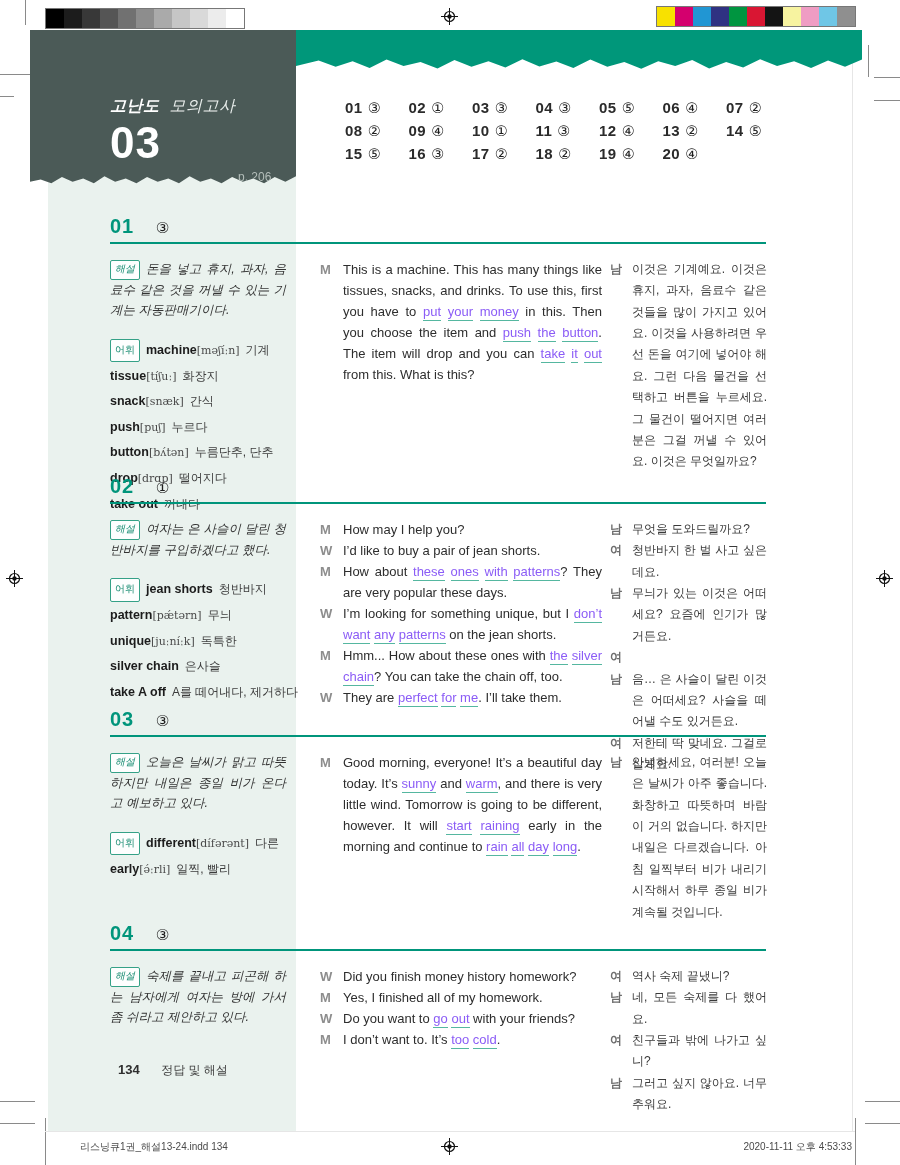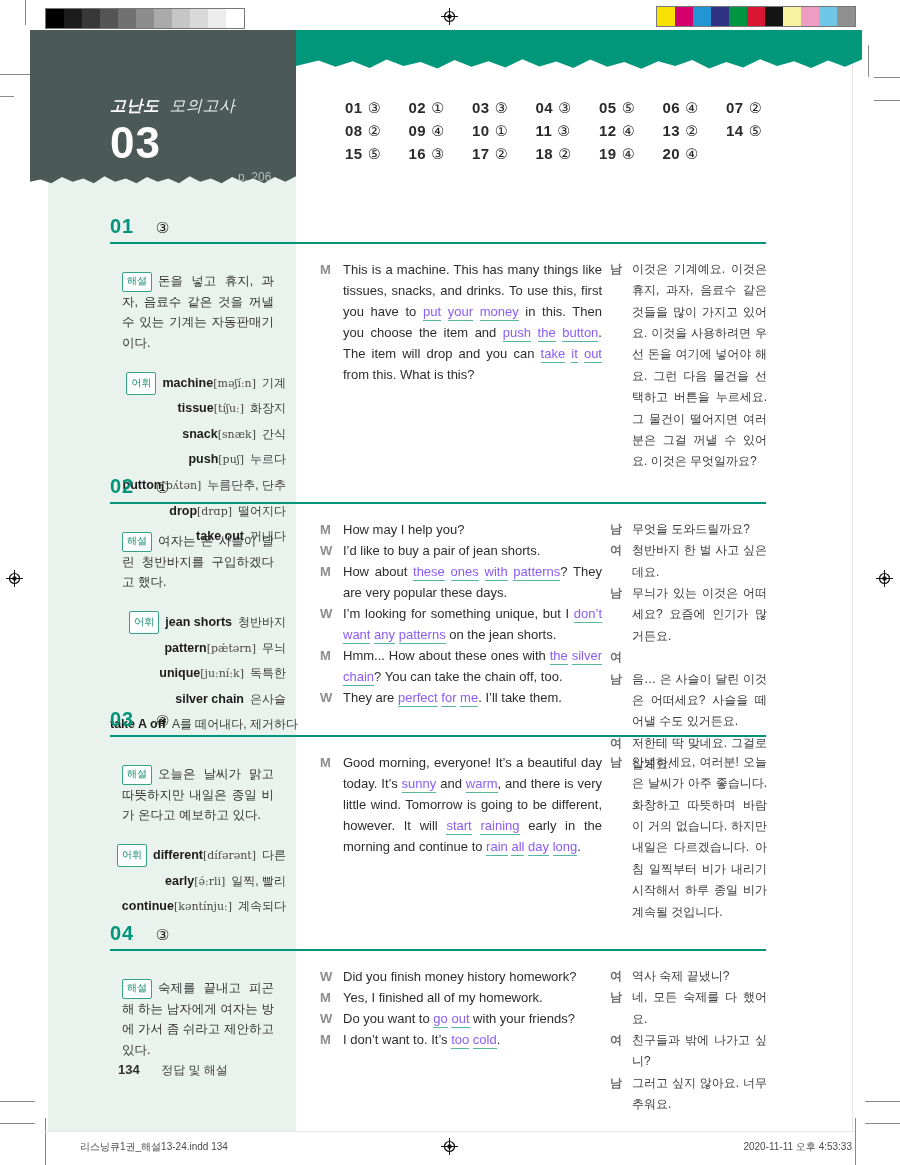--- a/index.html
+++ b/index.html
@@ -38,25 +38,25 @@
   .anscell{width:63.5px;white-space:nowrap;}
   .anscell .q{font-weight:bold;font-size:15px;color:#2b2b2b;letter-spacing:.5px;}
   .anscell .c{font-size:14.5px;color:#1e1e1e;margin-left:5px;}
   
   .section{position:absolute;left:0;width:900px;}
   .sec-head{position:absolute;left:110px;top:0;white-space:nowrap;}
   .sec-num{font-size:20px;font-weight:bold;color:#00957b;letter-spacing:1px;}
   .sec-ans{font-size:15px;color:#1e1e1e;margin-left:17px;}
   .sec-rule{position:absolute;left:110px;top:27px;width:656px;height:2px;background:#00957b;}
   .sec-expl{position:absolute;left:110px;top:44px;width:176px;}
-  .expl-p{margin:12px;font-size:12.5px;line-height:1.65;color:#333;text-align:justify;}
+  .expl-p{margin:0;font-size:12.5px;line-height:1.65;color:#333;text-align:justify;font-style:italic;}
   .tagbox{display:inline-block;border:1px solid #35a187;color:#158a70;font-size:10px;
           padding:0 4px 1px 4px;border-radius:2px;margin-right:6px;vertical-align:1px;background:#fdfefe;}
   .vocab{margin-top:17px;}
-  .vocab-line{font-size:12px;line-height:2.05;color:#3c3c3c;white-space:nowrap;text-align:right;}
+  .vocab-line{font-size:12px;line-height:2.05;color:#3c3c3c;white-space:nowrap;}
   .vocab-line .w{font-weight:bold;color:#1c1c1c;font-size:12.5px;}
   .vocab-line .p{font-family:"DejaVu Serif","Liberation Serif",serif;font-size:11px;color:#4a4a4a;}
   .vocab-line .m{margin-left:6px;}
   .sec-eng{position:absolute;left:320px;top:44px;width:282px;}
   .eng-line{display:flex;font-size:13px;line-height:1.62;color:#2d2d2d;}
   .spk{width:23px;flex:none;font-weight:bold;color:#8d8d8d;}
   .eng-text{flex:1;text-align:justify;}
   .hl{color:#8b5cf6;}
   .hlw{border-bottom:1.5px solid #55b7a0;padding-bottom:1px;}
   .sec-kor{position:absolute;left:610px;top:44px;width:157px;}
@@ -297,21 +297,20 @@
     <div class="sec-head">
       <span class="sec-num">03</span>
       <span class="sec-ans">③</span>
     </div>
     <div class="sec-rule"></div>
     <div class="sec-expl">
       <p class="expl-p"><span class="tagbox tag-expl">해설</span><span class="expl-text">오늘은 날씨가 맑고 따뜻하지만 내일은 종일 비가 온다고 예보하고 있다.</span></p>
       <div class="vocab">
           <div class="vocab-line"><span class="tagbox">어휘</span><span class="w">different</span><span class="p">[dífərənt]</span><span class="m">다른</span></div>
           <div class="vocab-line"><span class="w">early</span><span class="p">[ə́ːrli]</span><span class="m">일찍, 빨리</span></div>
-          <div class="vocab-line"><span class="w">continue</span><span class="p">[kəntínjuː]</span><span class="m">계속되다</span></div>
         </div>
     </div>
     <div class="sec-eng">
         <div class="eng-line">
           <span class="spk">M</span>
           <div class="eng-text">Good morning, everyone! It’s a beautiful day today. It’s <span class="hl"><span class="hlw">sunny</span></span> and <span class="hl"><span class="hlw">warm</span></span>, and there is very little wind. Tomorrow is going to be different, however. It will <span class="hl"><span class="hlw">start</span> <span class="hlw">raining</span></span> early in the morning and continue to <span class="hl"><span class="hlw">rain</span> <span class="hlw">all</span> <span class="hlw">day</span> <span class="hlw">long</span></span>.</div>
         </div>
       </div>
     <div class="sec-kor">
         <div class="kor-line">

